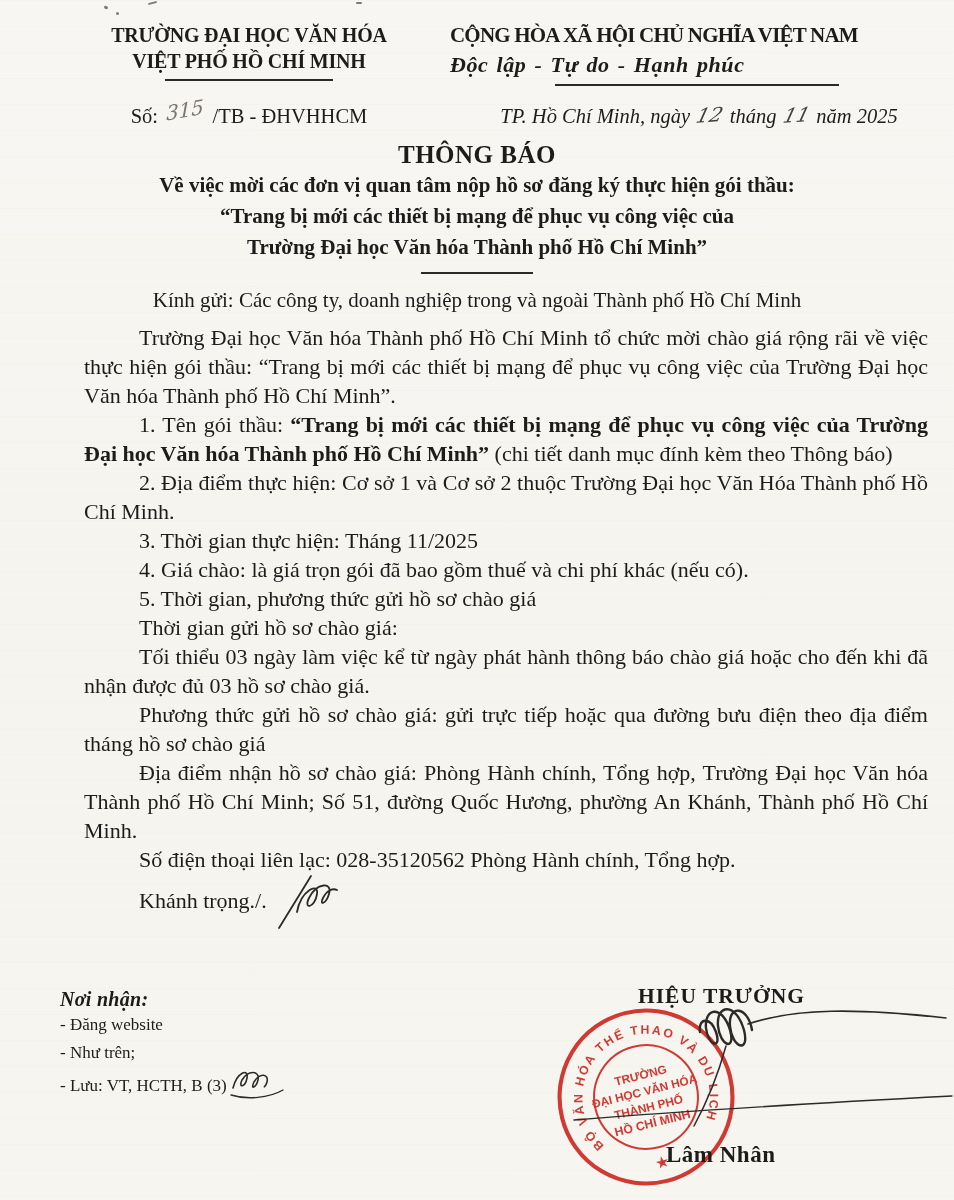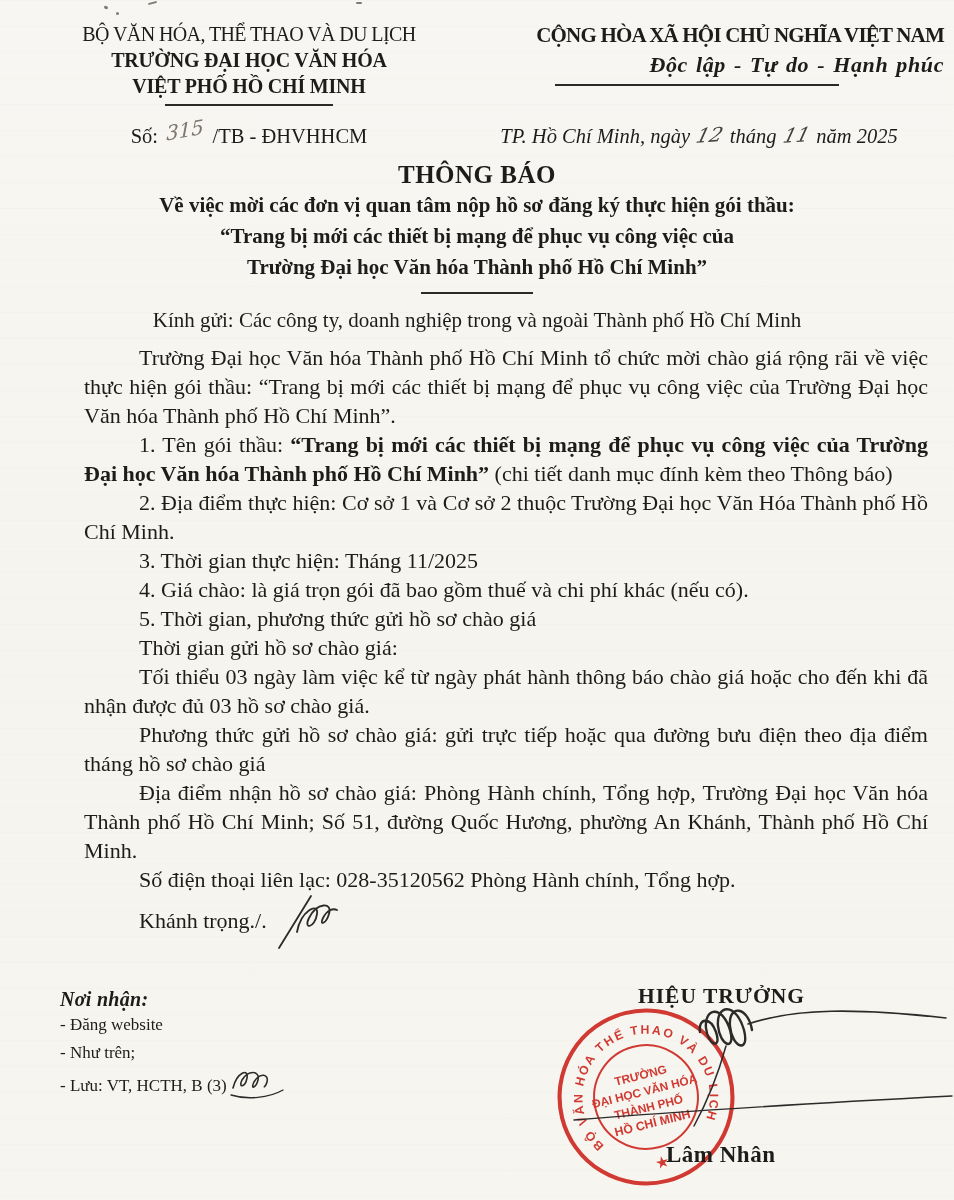--- a/index.html
+++ b/index.html
@@ -17,21 +17,21 @@
   .a3 { left:148px; top:2px; width:9px; height:2px; transform:rotate(-15deg); }
   .a4 { left:356px; top:2px; width:6px; height:2px; }
 
   .header { display:flex; padding:22px 0 0 48px; }
   .h-left { width:402px; text-align:center; }
   .h-left .l1 { font-size:20px; line-height:25px; letter-spacing:-0.6px; white-space:nowrap; }
   .h-left .l2 { font-size:20px; line-height:26px; font-weight:bold; letter-spacing:-0.2px; }
   .h-left .l3 { font-size:20px; line-height:26px; font-weight:bold; letter-spacing:-0.2px; }
   .rule { height:0; border-top:2.5px solid #2b2a27; margin:5px auto 0; }
   .rule-left { width:168px; }
-  .h-right { flex:1; text-align:right; padding-right:10px; }
+  .h-right { flex:1; text-align:left; padding-right:10px; }
   .h-right .l1 { font-size:21px; line-height:27px; font-weight:bold; letter-spacing:-0.8px; white-space:nowrap; }
   .h-right .l2 { font-size:22px; line-height:27px; font-weight:bold; letter-spacing:0.6px; margin-top:2px; word-spacing:2px;font-style:italic; }
   .rule-right { width:284px; border-top-width:2px; margin-top:6px; }
 
   .meta { display:flex; margin-top:18px; padding-left:48px; }
   .meta-left { width:402px; text-align:center; font-size:20.5px; white-space:nowrap; }
   .meta-right { flex:1; text-align:center; font-style:italic; font-size:20.5px; padding-right:6px; white-space:nowrap; }
   .hand { font-family:"DejaVu Serif",serif; font-style:italic; }
   .hand-num {
     display:inline-block; color:#7c766d; font-size:20px;
@@ -72,21 +72,20 @@
 
 <div class="page">
 
   <div class="artifact a1"></div>
   <div class="artifact a2"></div>
   <div class="artifact a3"></div>
   <div class="artifact a4"></div>
 
   <div class="header">
     <div class="h-left">
-      <div class="l1">BỘ VĂN HÓA, THỂ THAO VÀ DU LỊCH</div>
       <div class="l2">TRƯỜNG ĐẠI HỌC VĂN HÓA</div>
       <div class="l3">VIỆT PHỐ HỒ CHÍ MINH</div>
       <div class="rule rule-left"></div>
     </div>
     <div class="h-right">
       <div class="l1">CỘNG HÒA XÃ HỘI CHỦ NGHĨA VIỆT NAM</div>
       <div class="l2">Độc lập - Tự do - Hạnh phúc</div>
       <div class="rule rule-right"></div>
     </div>
   </div>

